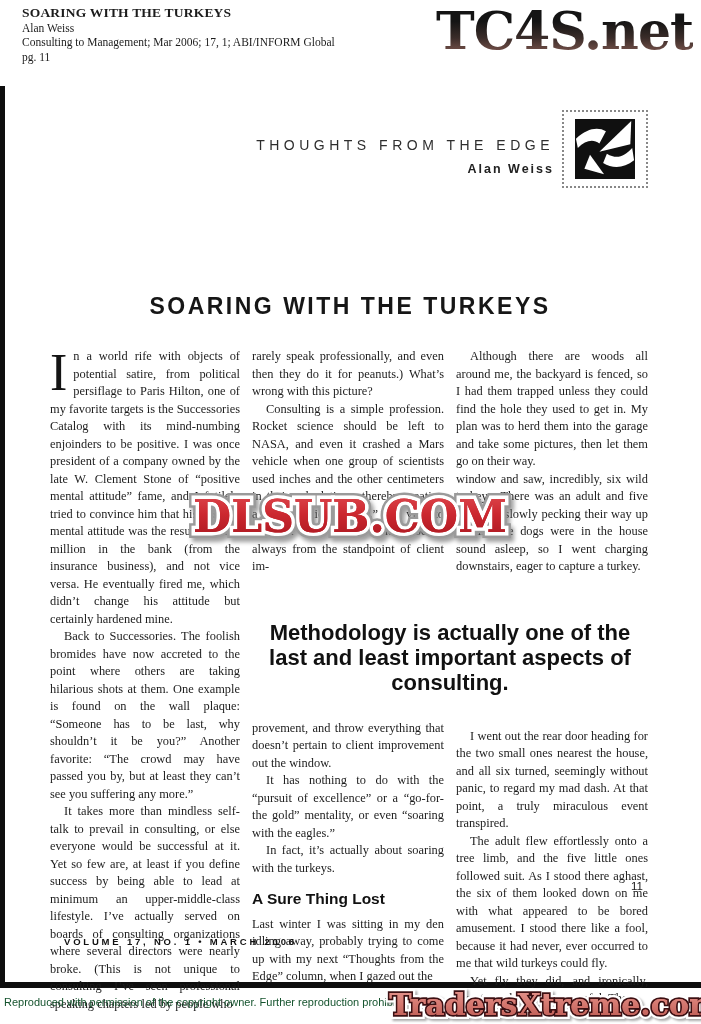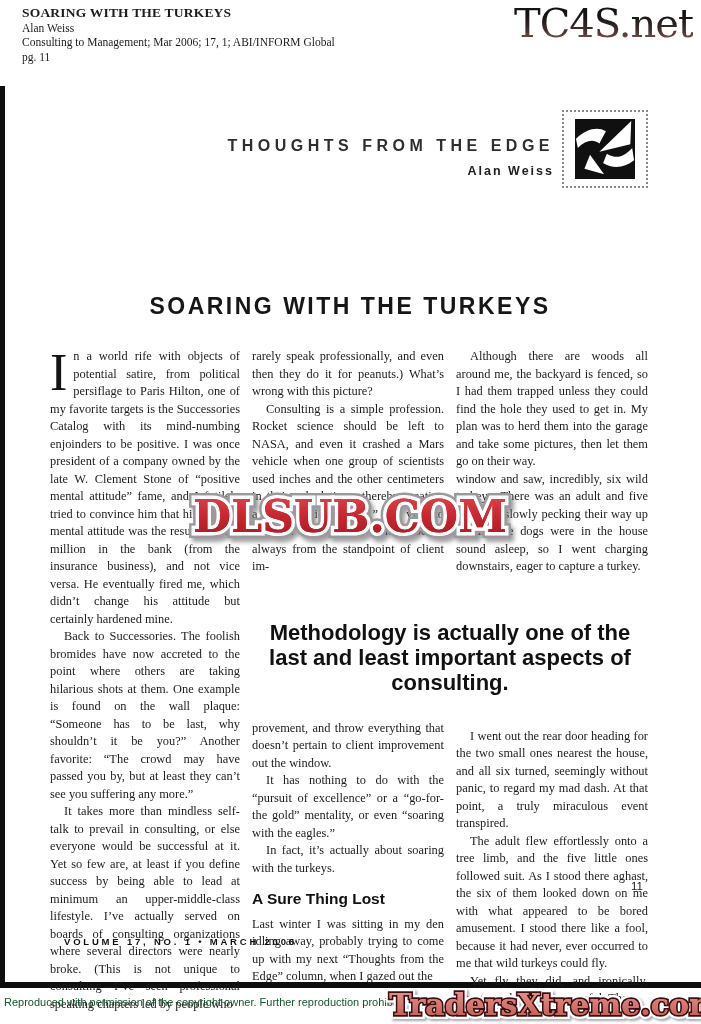--- a/index.html
+++ b/index.html
@@ -7,33 +7,33 @@
        font-family:"Liberation Serif",serif;color:#1c1c1c;}
 
   
   .cith{position:absolute;left:22px;top:6px;line-height:14.5px;}
   .cith .t{font-weight:bold;font-size:13.5px;letter-spacing:.2px;}
   .cith .l{font-size:11.5px;}
   .cith .j{text-align:center;}
 
   
   .wm-tc4s{position:absolute;right:8px;top:0px;font-family:"DejaVu Serif",serif;
-    font-weight:normal;font-size:40px;letter-spacing:-1px;
+    font-weight:bold;font-size:52px;letter-spacing:-1px;
     background:linear-gradient(180deg,#141414 35%,#3a2c29 62%,#8d6057 95%);
     -webkit-background-clip:text;background-clip:text;color:transparent;
     -webkit-text-fill-color:transparent;}
 
   
   .left-rule{position:absolute;left:0;top:86px;width:5px;height:900px;background:#0e0e0e;}
   .bottom-rule{position:absolute;left:0;top:982px;width:701px;height:6px;background:#0e0e0e;}
 
   
   .masthead{position:absolute;right:147px;top:137px;text-align:right;
     font-family:"Liberation Sans",sans-serif;color:#2e2e2e;}
-  .masthead .series{font-size:16px;font-weight:bold;letter-spacing:4.5px;}
+  .masthead .series{font-size:14px;font-weight:normal;letter-spacing:4.5px;}
   .masthead .mauthor{margin-top:9px;font-size:12.5px;font-weight:bold;letter-spacing:2px;color:#222;}
   .logo-box{position:absolute;left:562px;top:110px;width:86px;height:78px;border:2px dotted #888;
     box-sizing:border-box;display:flex;align-items:center;justify-content:center;}
 
   
   .atitle{position:absolute;left:50px;top:293px;width:600px;text-align:center;
     font-family:"Liberation Sans",sans-serif;font-weight:bold;font-size:23px;
     letter-spacing:2.5px;color:#161616;}
 
   

